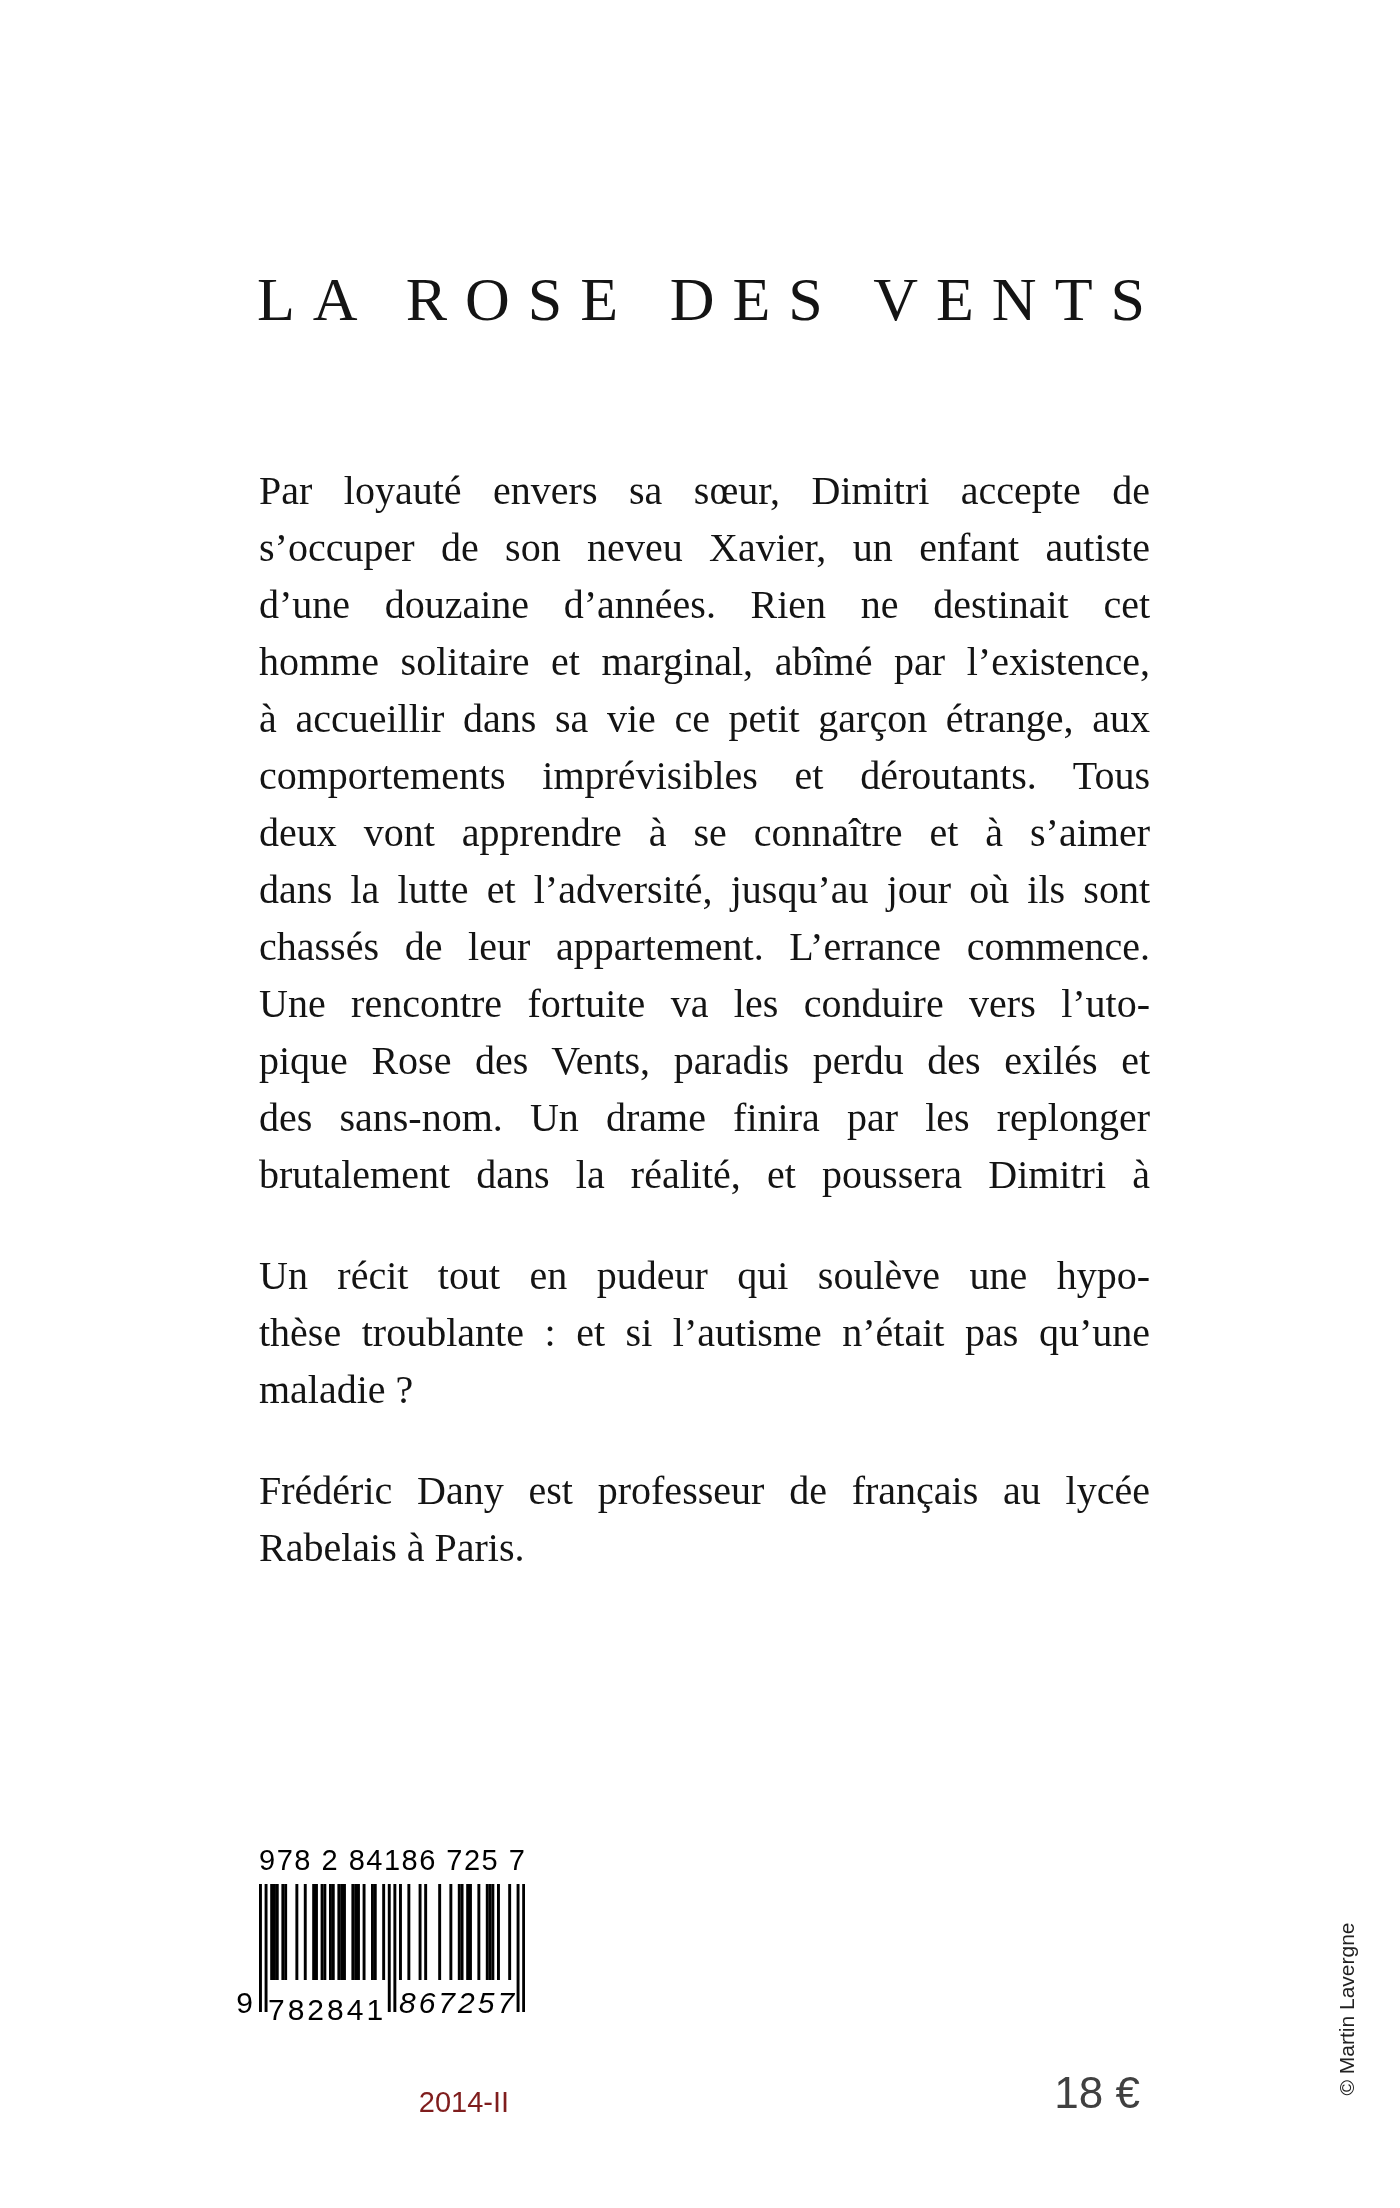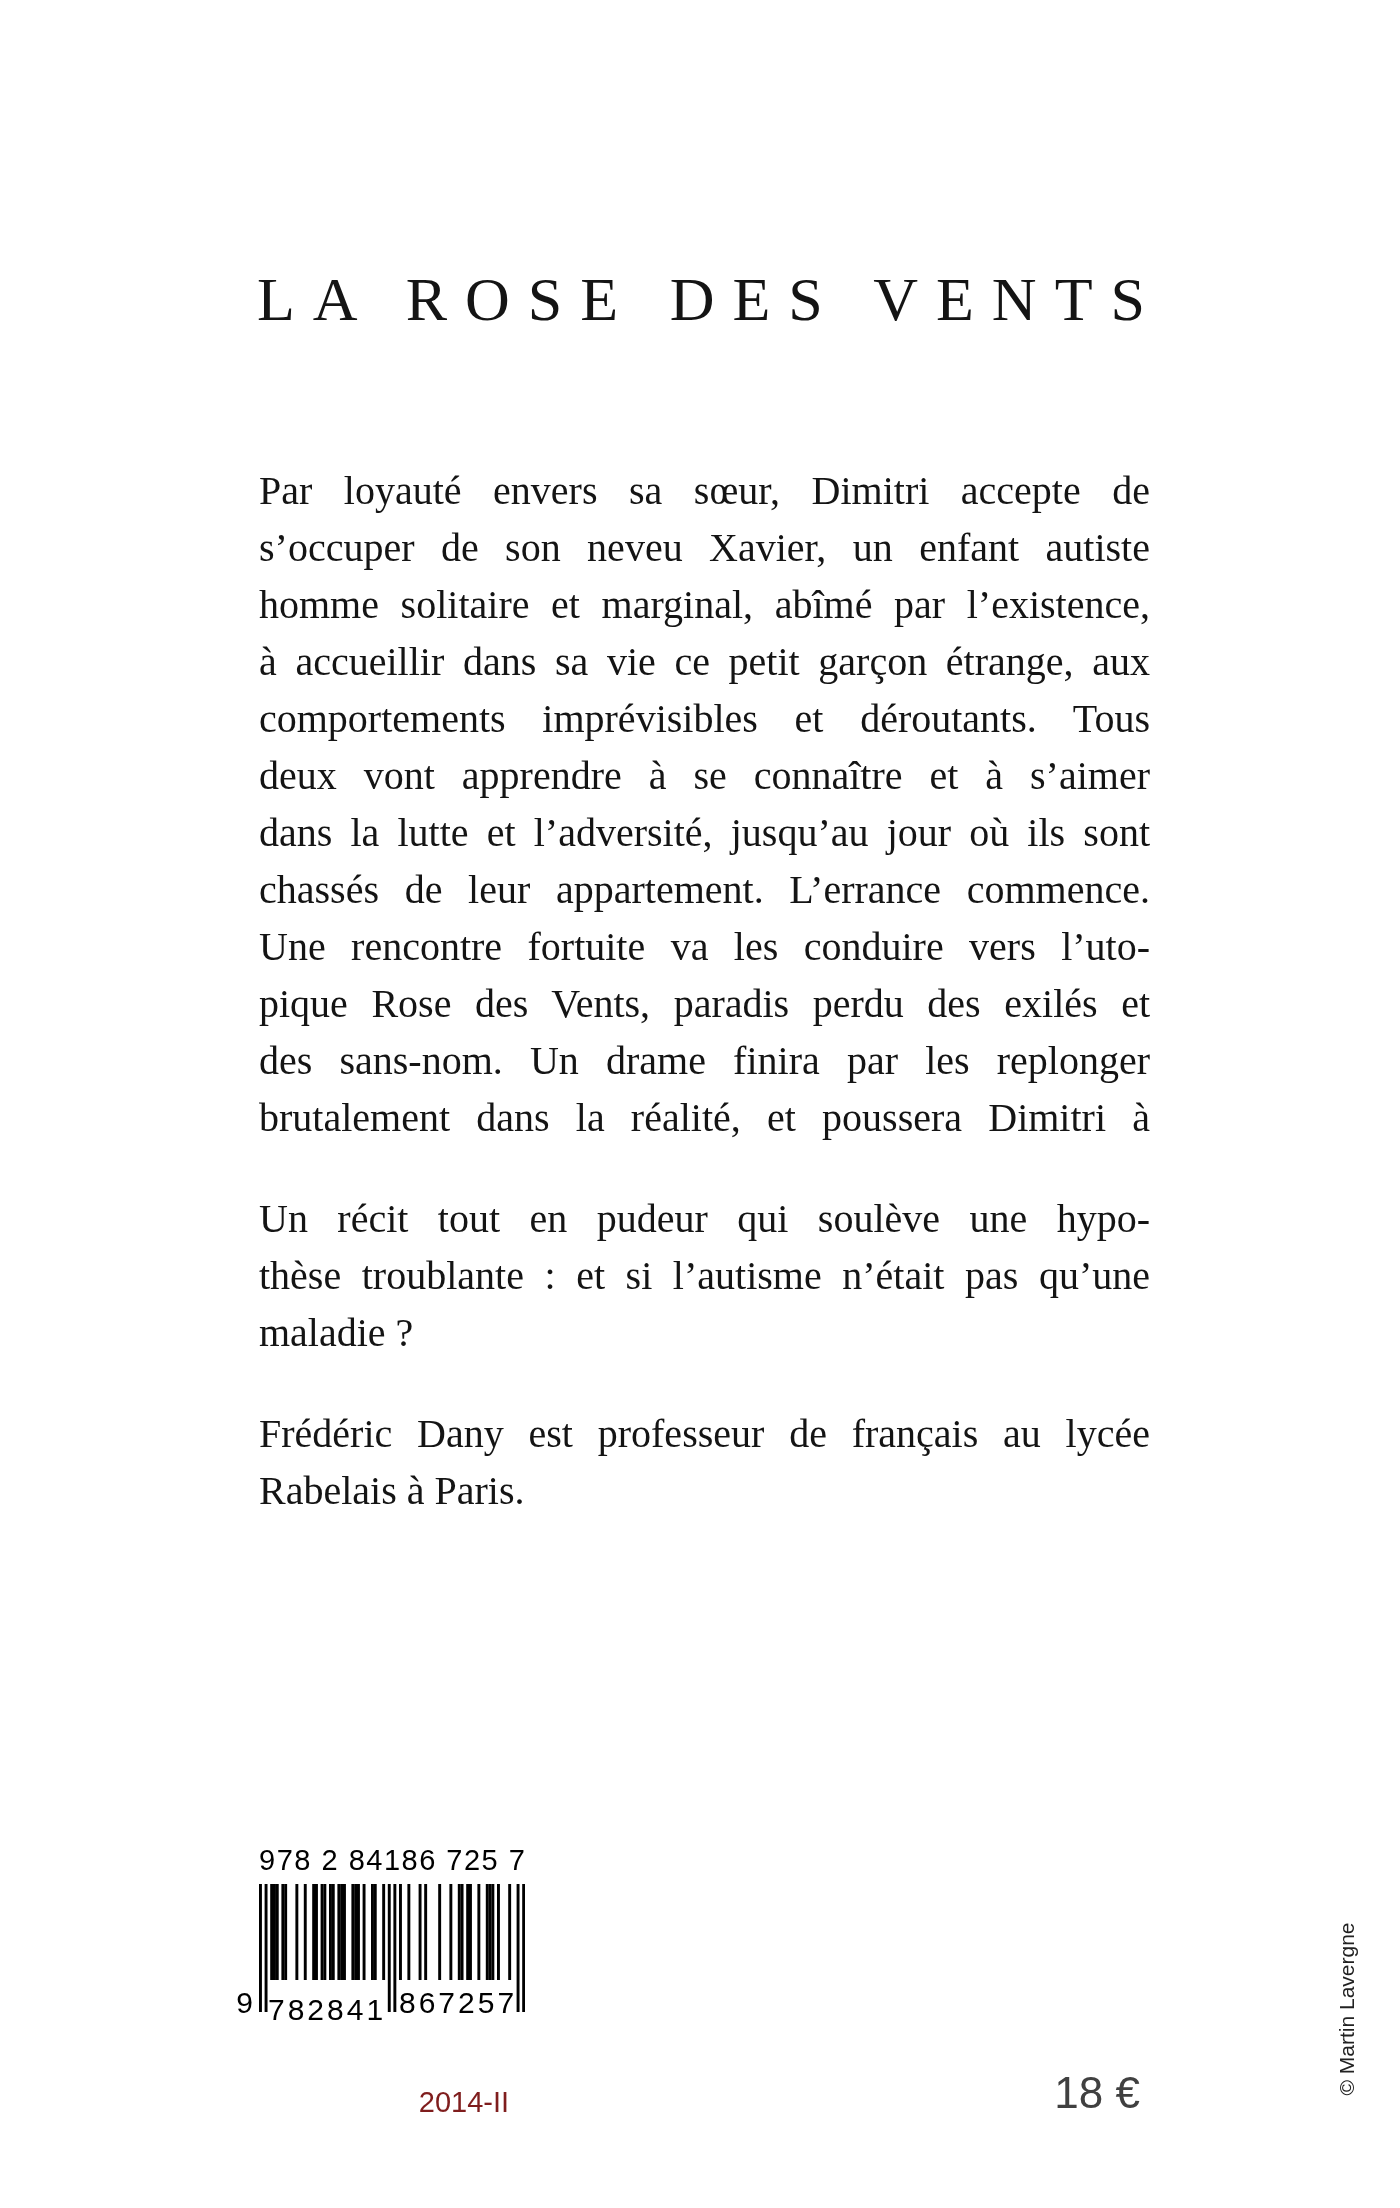--- a/index.html
+++ b/index.html
@@ -47,21 +47,21 @@
   }
   .barcode-wrap svg { position:absolute; left:0; top:0; fill:#000; }
   .bc-digit {
     position:absolute;
     font-family:"Liberation Sans", sans-serif;
     font-size:30px; color:#000;
     top:102px;
   }
   .bc-first { left:-32px; width:26px; text-align:right; }
   .bc-left  { left:9px;  width:117px; text-align:center; letter-spacing:3px;margin-top:7px; }
-  .bc-right { left:140px; width:117px; text-align:center; letter-spacing:3px; }
+  .bc-right { left:140px; width:117px; text-align:center; letter-spacing:3px;font-style:italic; }
 
   .edition {
     position:absolute;
     left:299px; top:2086px; width:330px;
     text-align:center;
     font-family:"Liberation Sans", sans-serif;
     font-size:29px; color:#7f1d1d;
   }
   .price {
     position:absolute;
@@ -85,20 +85,21 @@
 <body>
 
 <div class="page">
 
   <h1 class="title">LA ROSE DES VENTS</h1>
 
   <div class="synopsis">
       <div class="para">
         <div class="line">Par loyauté envers sa sœur, Dimitri accepte de</div>
         <div class="line">s’occuper de son neveu Xavier, un enfant autiste</div>
+        <div class="line">d’une douzaine d’années. Rien ne destinait cet</div>
         <div class="line">homme solitaire et marginal, abîmé par l’existence,</div>
         <div class="line">à accueillir dans sa vie ce petit garçon étrange, aux</div>
         <div class="line">comportements imprévisibles et déroutants. Tous</div>
         <div class="line">deux vont apprendre à se connaître et à s’aimer</div>
         <div class="line">dans la lutte et l’adversité, jusqu’au jour où ils sont</div>
         <div class="line">chassés de leur appartement. L’errance commence.</div>
         <div class="line">Une rencontre fortuite va les conduire vers l’uto-</div>
         <div class="line">pique Rose des Vents, paradis perdu des exilés et</div>
         <div class="line">des sans-nom. Un drame finira par les replonger</div>
         <div class="line">brutalement dans la réalité, et poussera Dimitri à</div>

